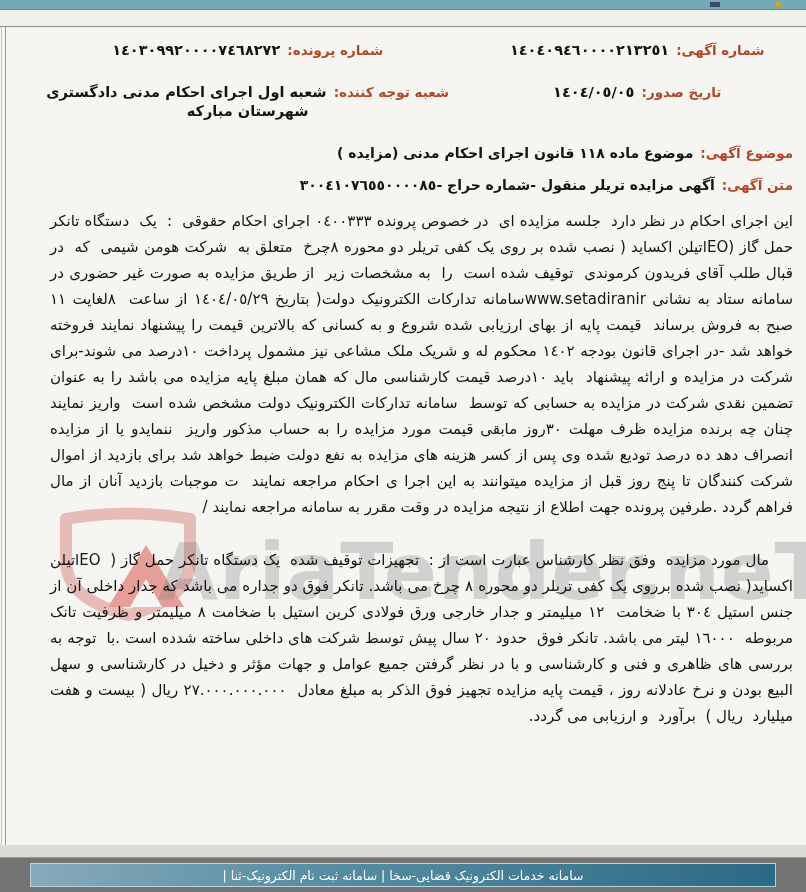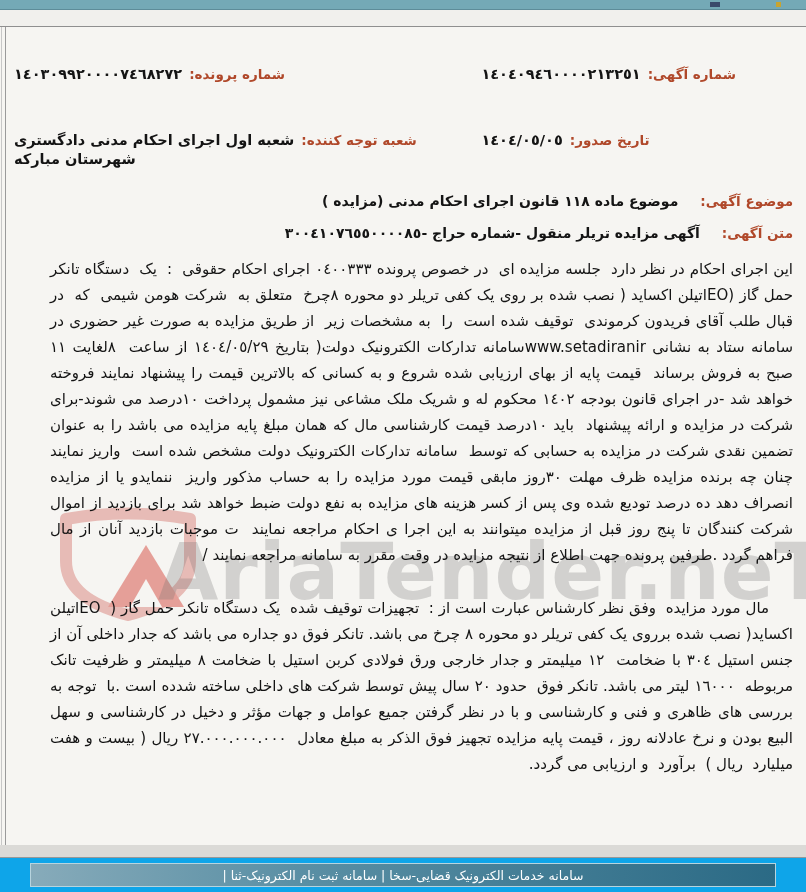--- a/index.html
+++ b/index.html
@@ -22,26 +22,26 @@
   .frame-left2 { position:absolute; left:1px; top:0; width:1px; height:100%; background:#c7c7c7; }
 
   .content { position:relative; z-index:2; direction: rtl; padding: 13px 13px 0 14px; }
 
   .hdr-row {
     display: grid;
     grid-template-columns: 40% 60%;
     margin-bottom: 23px;
     align-items: baseline;
   }
-  .fld { text-align: left; margin-top: 24px; }
+  .fld { text-align: center; }
   .fld .lab { color:#b0482a; font-weight:bold; font-size:13.5px; margin-left:7px; }
   .fld .val { color:#141414; font-weight:bold; font-size:14.5px; }
 
   .line-row { margin-bottom: 13px; text-align:right; }
-  .line-row .lab { color:#b0482a; font-weight:bold; font-size:13.5px; margin-left:22px; }
+  .line-row .lab { color:#b0482a; font-weight:bold; font-size:13.5px; margin-left:7px; }
   .line-row .val { color:#141414; font-weight:bold; font-size:14px; }
 
   .para {
     color:#141414;
     font-weight: normal;
     font-size: 15px;
     line-height: 26px;
     text-align: justify;
     text-justify: inter-word;
     white-space: pre-wrap;
@@ -59,21 +59,21 @@
     position:absolute; left:158px; top:494px;
     font-size: 78px; font-weight: bold; letter-spacing: 1px;
     color: rgba(110,110,110,0.26);
     white-space: nowrap;
   }
   .wm-shield { position:absolute; left:50px; top:472px; opacity:0.55; }
 
   .bottomstrip { height: 13px; background:#dbdad7; border-bottom:1px solid #989898; }
 
   .footer {
-    height: 34px; background:#0ea5e9;
+    height: 34px; background:#737373;
     display:flex; align-items:center; justify-content:center;
   }
   .footer-inner {
     width: 746px; height: 24px;
     background: linear-gradient(90deg, #87abba 0%, #5b90a5 35%, #2b6a85 100%);
     border: 1px solid #b7d4de;
     display:flex; align-items:center; justify-content:center;
   }
   .footer-text { color:#ffffff; font-size:12.5px; direction: rtl; }
 </style>

